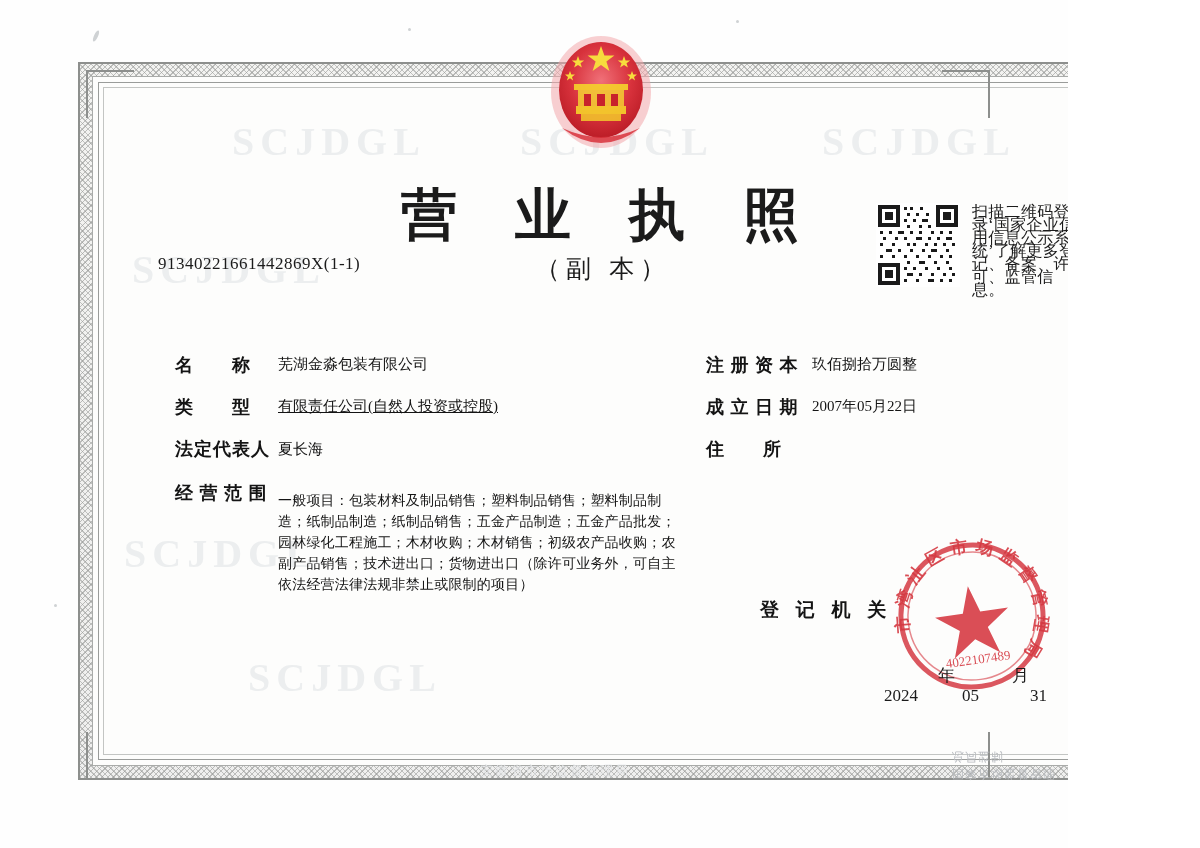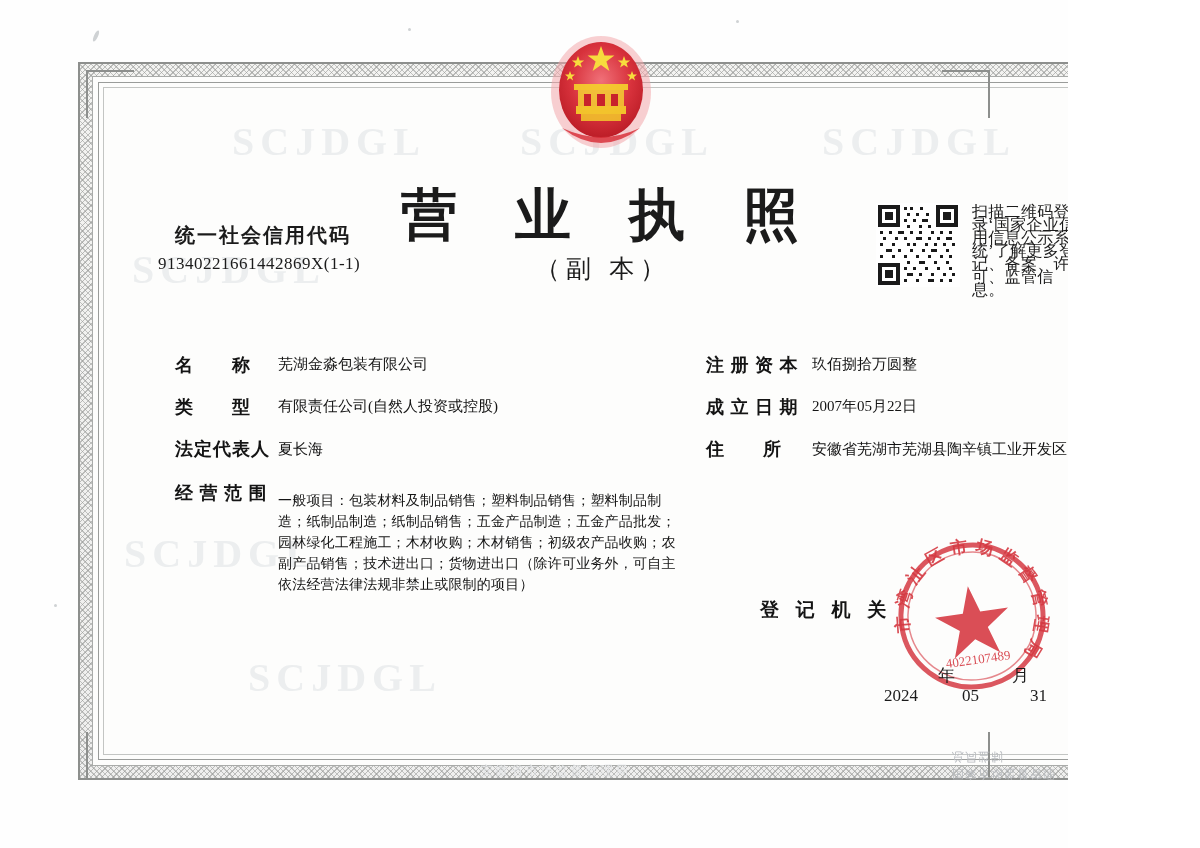--- a/index.html
+++ b/index.html
@@ -190,21 +190,21 @@
     font-size: 15px;
     color: #141414;
     white-space: nowrap;
   }
   .lbl-none { letter-spacing: 1px; }
 
   
   #lbl-name      { left: 175px; top: 353px; }
   #val-name      { left: 278px; top: 355px; }
   #lbl-type      { left: 175px; top: 395px; }
-  #val-type      { left: 278px; top: 397px; }
+  #val-type      { left: 278px; top: 397px; text-decoration: underline; }
   #lbl-legal     { left: 175px; top: 437px; }
   #val-legal     { left: 278px; top: 440px; }
   #lbl-scope     { left: 175px; top: 481px; }
   #val-scope     {
     left: 278px; top: 490px; width: 400px;
     white-space: normal;
     font-size: 14px;
     line-height: 21px;
     letter-spacing: 0.2px;
   }
@@ -332,21 +332,20 @@
       <polygon points="76,28 77.6,32.4 82.2,32.4 78.5,35.2 79.9,39.6 76,36.9 72.1,39.6 73.5,35.2 69.8,32.4 74.4,32.4" fill="#f7dc3d"></polygon>
       <polygon points="84,43 85.3,46.6 89,46.6 86,48.9 87.1,52.4 84,50.2 80.9,52.4 82,48.9 79,46.6 82.7,46.6" fill="#f7dc3d"></polygon>
 
       <path d="M14,100 Q53,118 92,100 Q53,130 14,100 Z" fill="#d8323c" opacity="0.85"></path>
     </svg>
   </div>
 
   <div class="title">营 业 执 照</div>
   <div class="subtitle">（副 本）</div>
 
-  <div class="credit-label">统一社会信用代码</div>
   <div class="credit-value">91340221661442869X(1-1)</div>
 
   <div class="qr">
     <svg viewBox="0 0 84 84" width="84" height="84" xmlns="http://www.w3.org/2000/svg">
       <rect width="84" height="84" fill="#ffffff"></rect>
       <g fill="#1a1a1a">
         <rect x="2" y="2" width="22" height="22"></rect>
           <rect x="6" y="6" width="14" height="14" fill="#fff"></rect>
           <rect x="9" y="9" width="8" height="8"></rect>
         <rect x="60" y="2" width="22" height="22"></rect>
@@ -439,21 +438,20 @@
   <div class="field-label lbl-none" id="lbl-scope">经 营 范 围</div>
   <div class="field-value" id="val-scope">一般项目：包装材料及制品销售；塑料制品销售；塑料制品制造；纸制品制造；纸制品销售；五金产品制造；五金产品批发；园林绿化工程施工；木材收购；木材销售；初级农产品收购；农副产品销售；技术进出口；货物进出口（除许可业务外，可自主依法经营法律法规非禁止或限制的项目）</div>
 
   <div class="field-label lbl-none" id="lbl-capital">注 册 资 本</div>
   <div class="field-value" id="val-capital">玖佰捌拾万圆整</div>
 
   <div class="field-label lbl-none" id="lbl-founded">成 立 日 期</div>
   <div class="field-value" id="val-founded">2007年05月22日</div>
 
   <div class="field-label lbl-none" id="lbl-address">住　　所</div>
-  <div class="field-value" id="val-address">安徽省芜湖市芜湖县陶辛镇工业开发区</div>
 
   <div class="field-label" id="lbl-authority">登 记 机 关</div>
 
   <div class="seal">
     <svg viewBox="0 0 168 168" width="168" height="168" xmlns="http://www.w3.org/2000/svg">
       <defs>
         <path id="sealArc" d="M 84,84 m -64,0 a 64,64 0 1,1 128,0 a 64,64 0 1,1 -128,0"></path>
       </defs>
       <circle cx="84" cy="84" r="71" fill="none" stroke="#d0202a" stroke-width="5" opacity="0.85"></circle>
       <circle cx="84" cy="84" r="64" fill="none" stroke="#d0202a" stroke-width="1.5" opacity="0.6"></circle>

